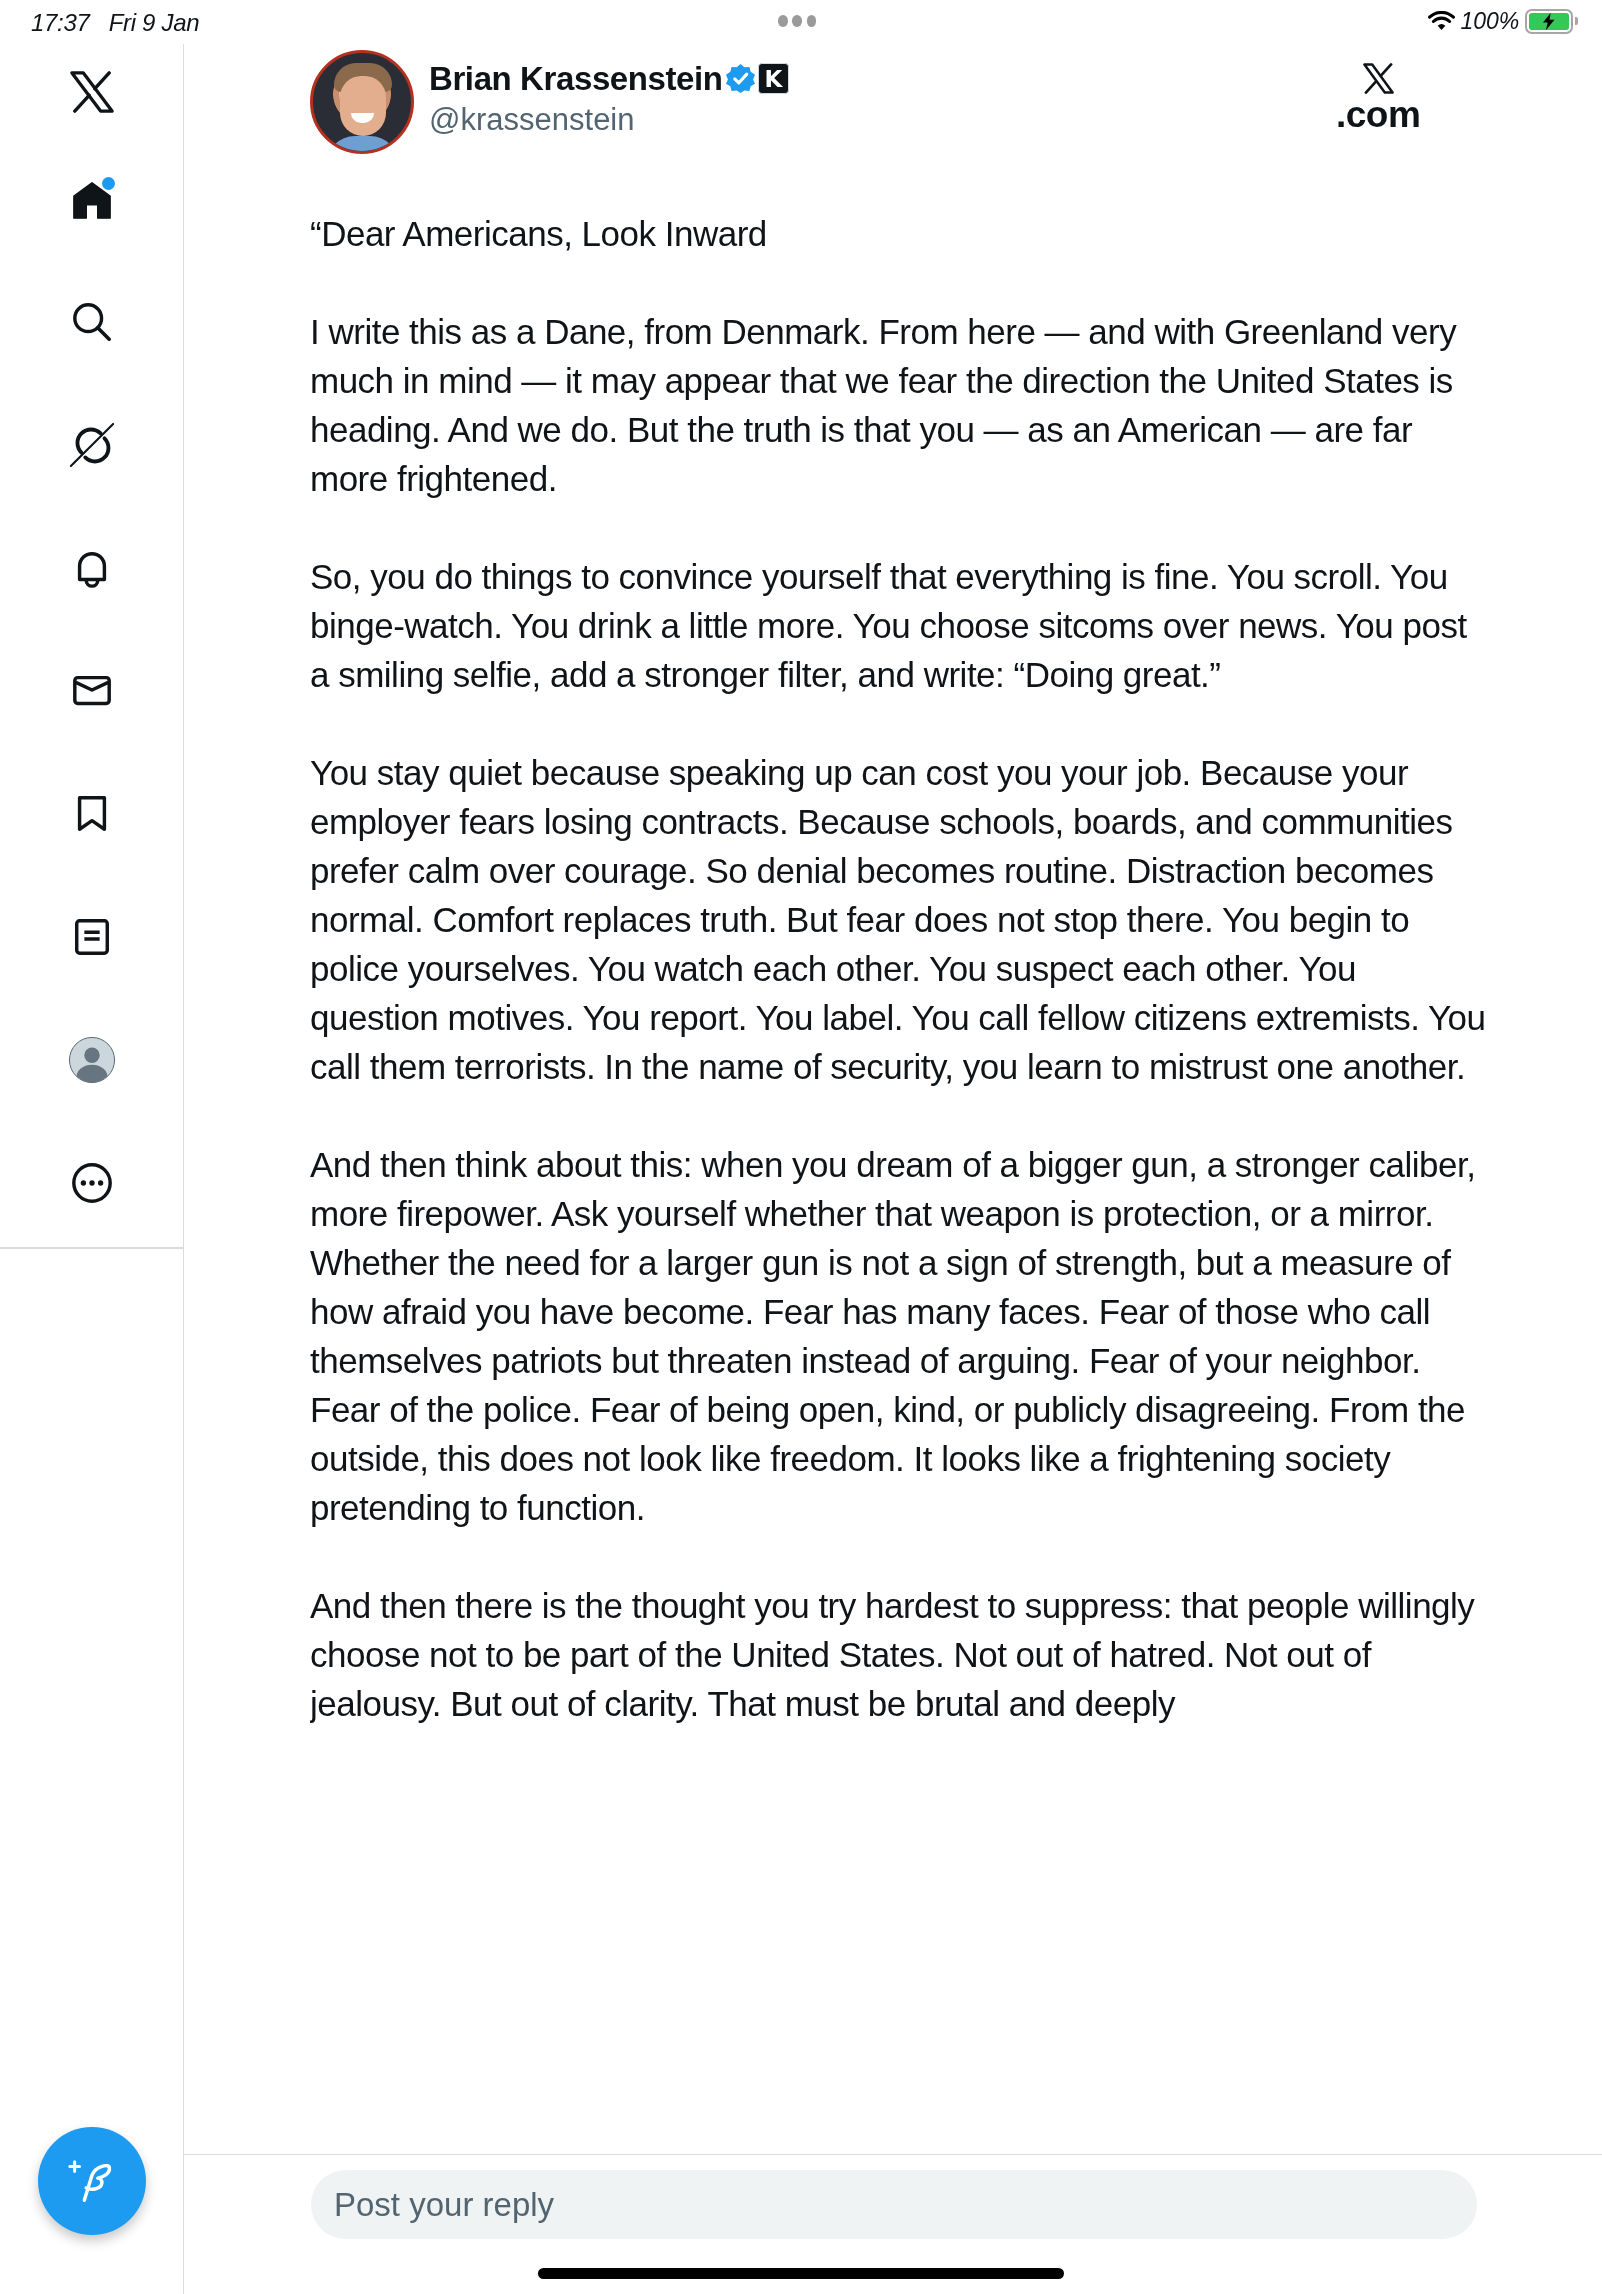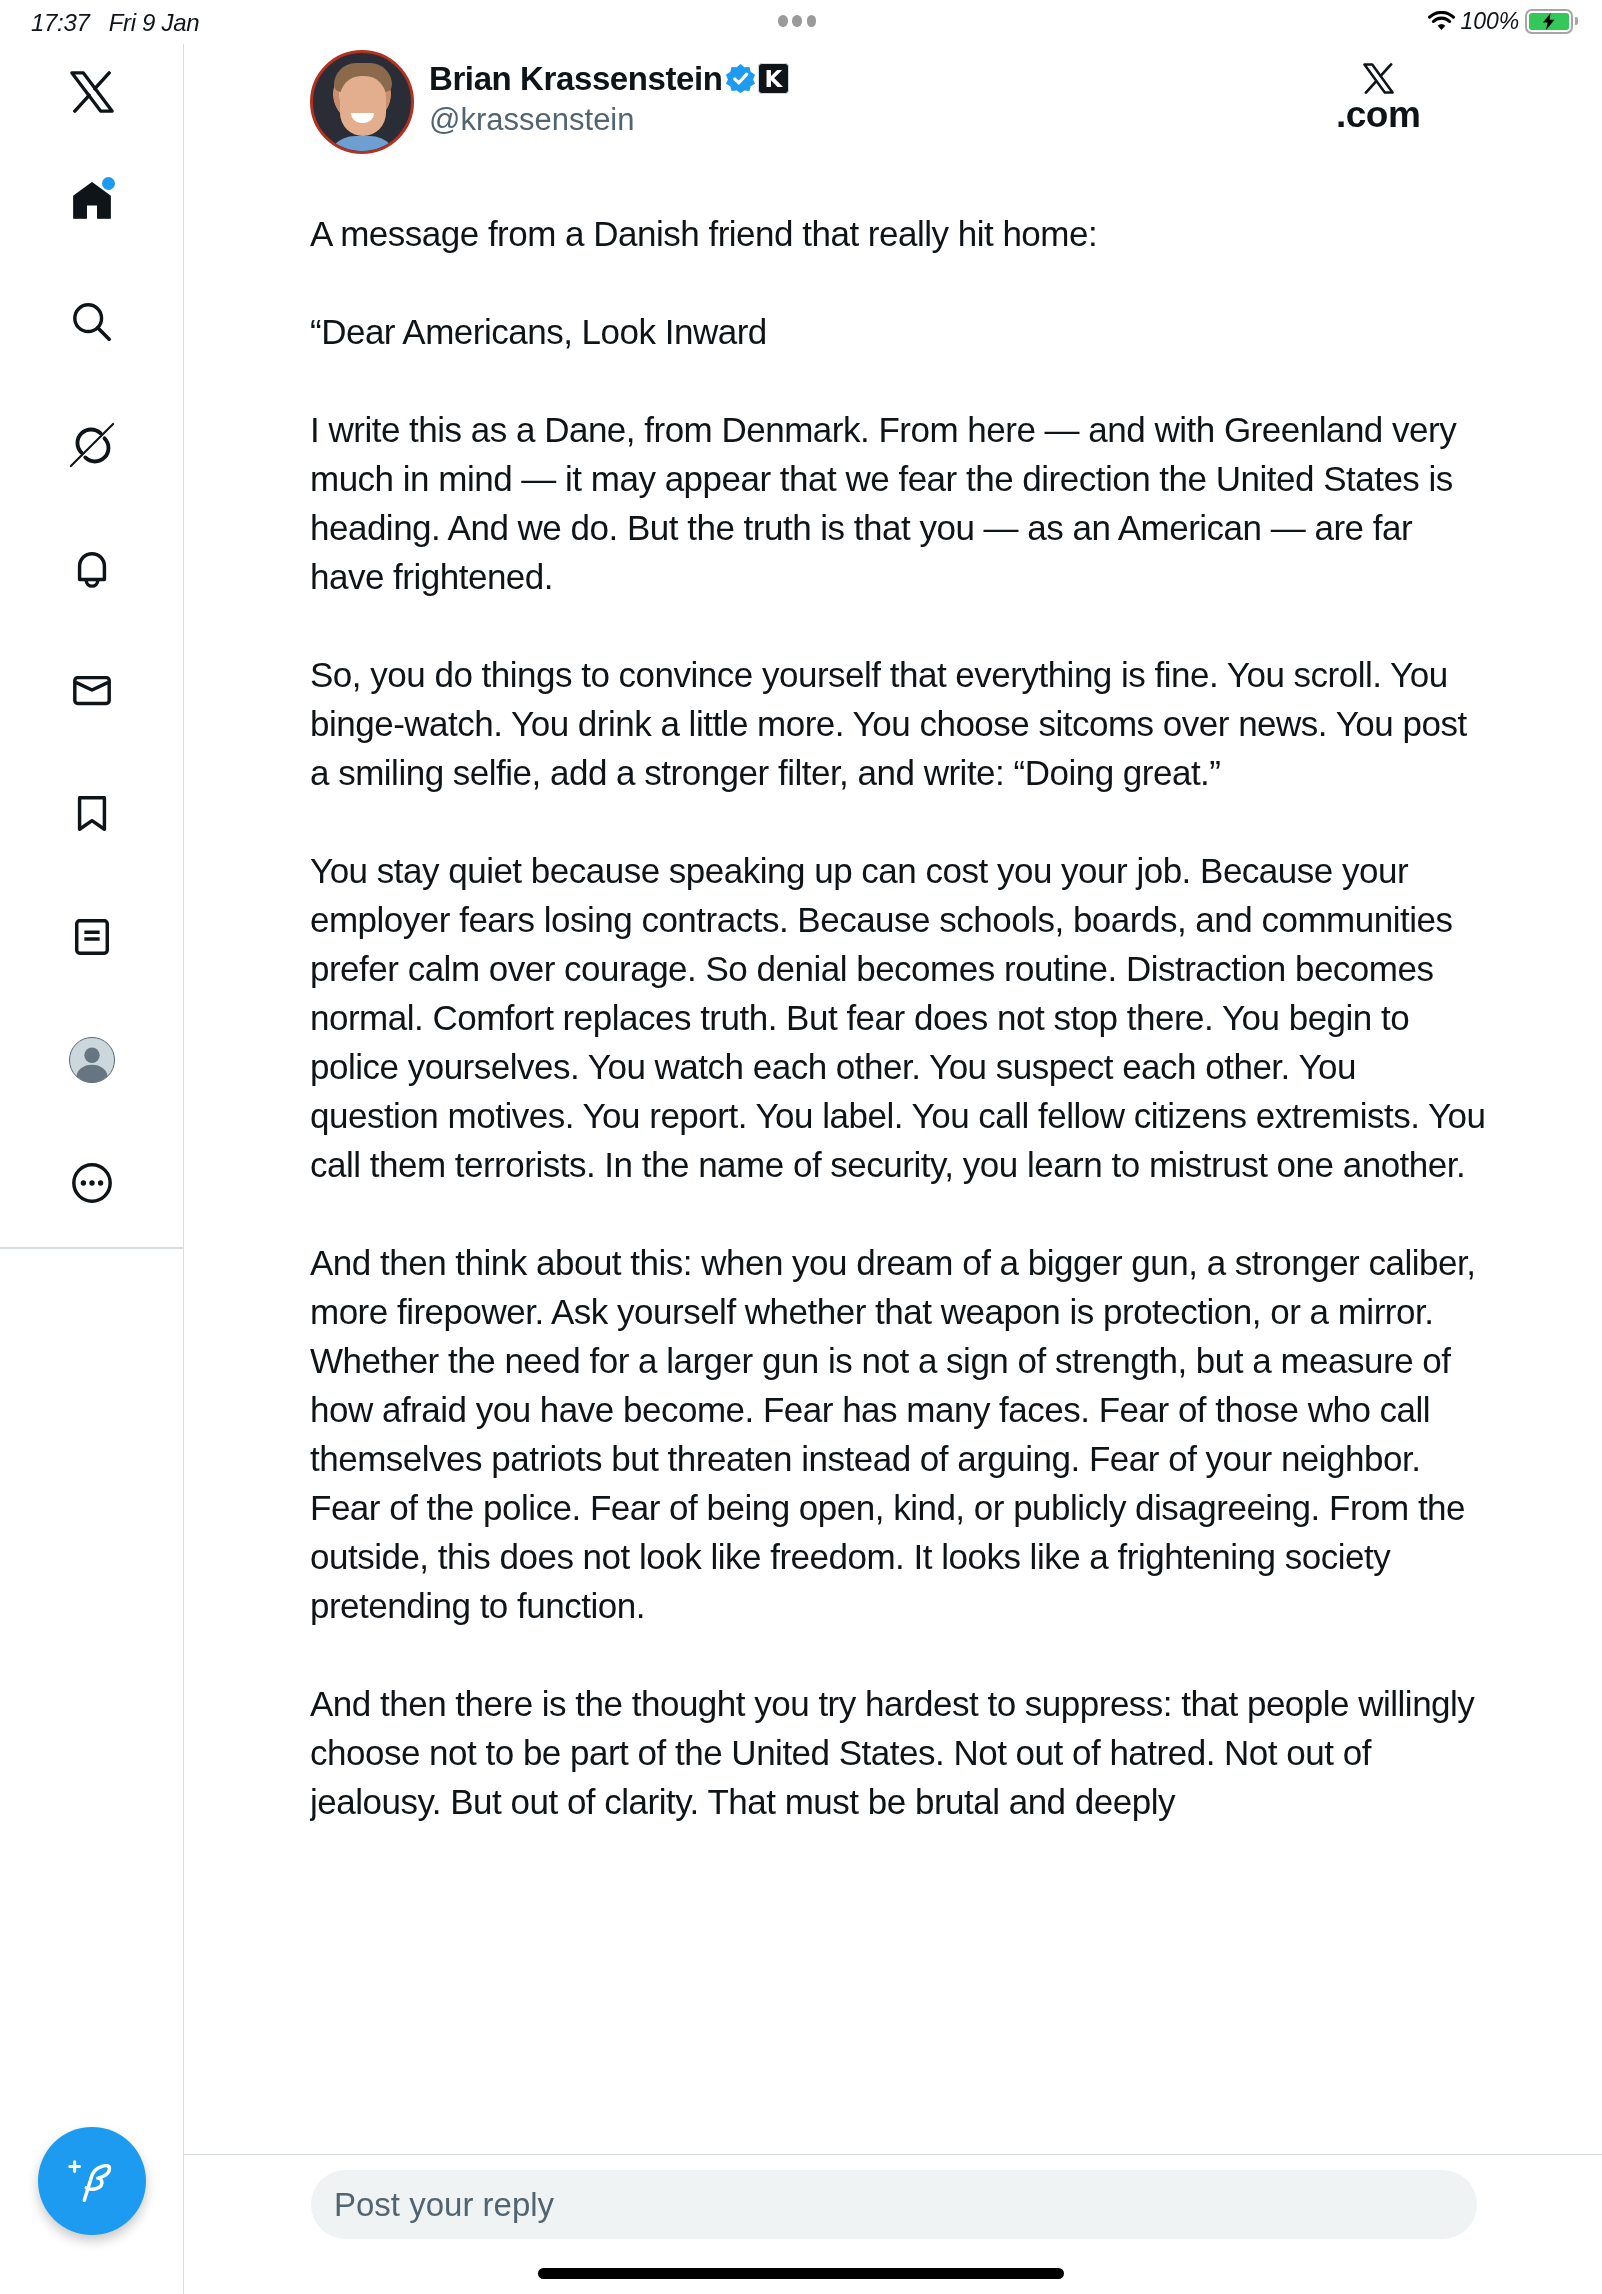--- a/index.html
+++ b/index.html
@@ -172,23 +172,22 @@
   <div class="xcom-logo">
     <svg width="31" height="31" viewBox="0 0 32 32">
       <path d="M1.5 1.5 H9.5 L30.5 30.5 H22.5 Z" fill="none" stroke="#0f1419" stroke-width="2.6" stroke-linejoin="round"></path>
       <path d="M29 1.5 L18.5 13 M3 30.5 L13.5 19" stroke="#0f1419" stroke-width="2.8" stroke-linecap="round"></path>
     </svg>
     <span>.com</span>
   </div>
 </header>
 
 <article class="tweet-body">
-  <p>A message from a Danish friend that really hit home:</p>
   <p>“Dear Americans, Look Inward</p>
-  <p>I write this as a Dane, from Denmark. From here — and with Greenland very much in mind — it may appear that we fear the direction the United States is heading. And we do. But the truth is that you — as an American — are far have frightened.</p>
+  <p>I write this as a Dane, from Denmark. From here — and with Greenland very much in mind — it may appear that we fear the direction the United States is heading. And we do. But the truth is that you — as an American — are far more frightened.</p>
   <p>So, you do things to convince yourself that everything is fine. You scroll. You binge-watch. You drink a little more. You choose sitcoms over news. You post a smiling selfie, add a stronger filter, and write: “Doing great.”</p>
   <p>You stay quiet because speaking up can cost you your job. Because your employer fears losing contracts. Because schools, boards, and communities prefer calm over courage. So denial becomes routine. Distraction becomes normal. Comfort replaces truth. But fear does not stop there. You begin to police yourselves. You watch each other. You suspect each other. You question motives. You report. You label. You call fellow citizens extremists. You call them terrorists. In the name of security, you learn to mistrust one another.</p>
   <p>And then think about this: when you dream of a bigger gun, a stronger caliber, more firepower. Ask yourself whether that weapon is protection, or a mirror. Whether the need for a larger gun is not a sign of strength, but a measure of how afraid you have become. Fear has many faces. Fear of those who call themselves patriots but threaten instead of arguing. Fear of your neighbor. Fear of the police. Fear of being open, kind, or publicly disagreeing. From the outside, this does not look like freedom. It looks like a frightening society pretending to function.</p>
   <p>And then there is the thought you try hardest to suppress: that people willingly choose not to be part of the United States. Not out of hatred. Not out of jealousy. But out of clarity. That must be brutal and deeply</p>
 </article>
 
 <div class="reply-area">
   <input class="reply-input" type="text" placeholder="Post your reply" style="">
 </div>
 

